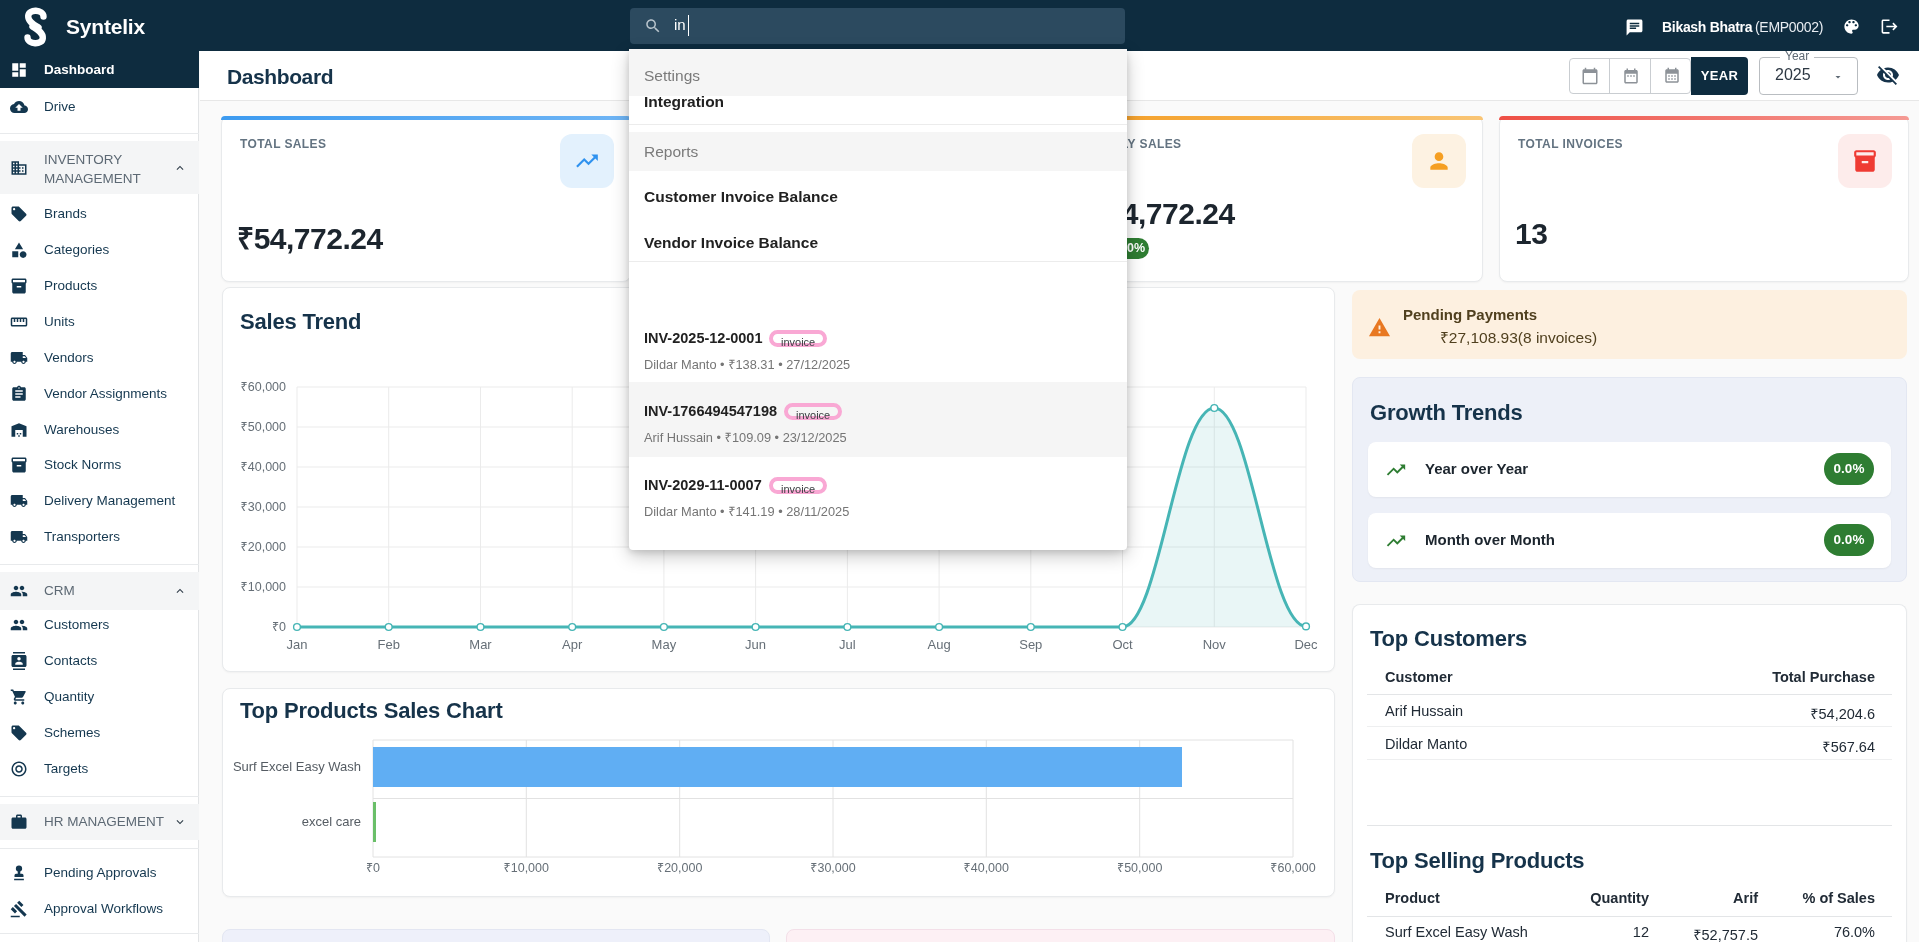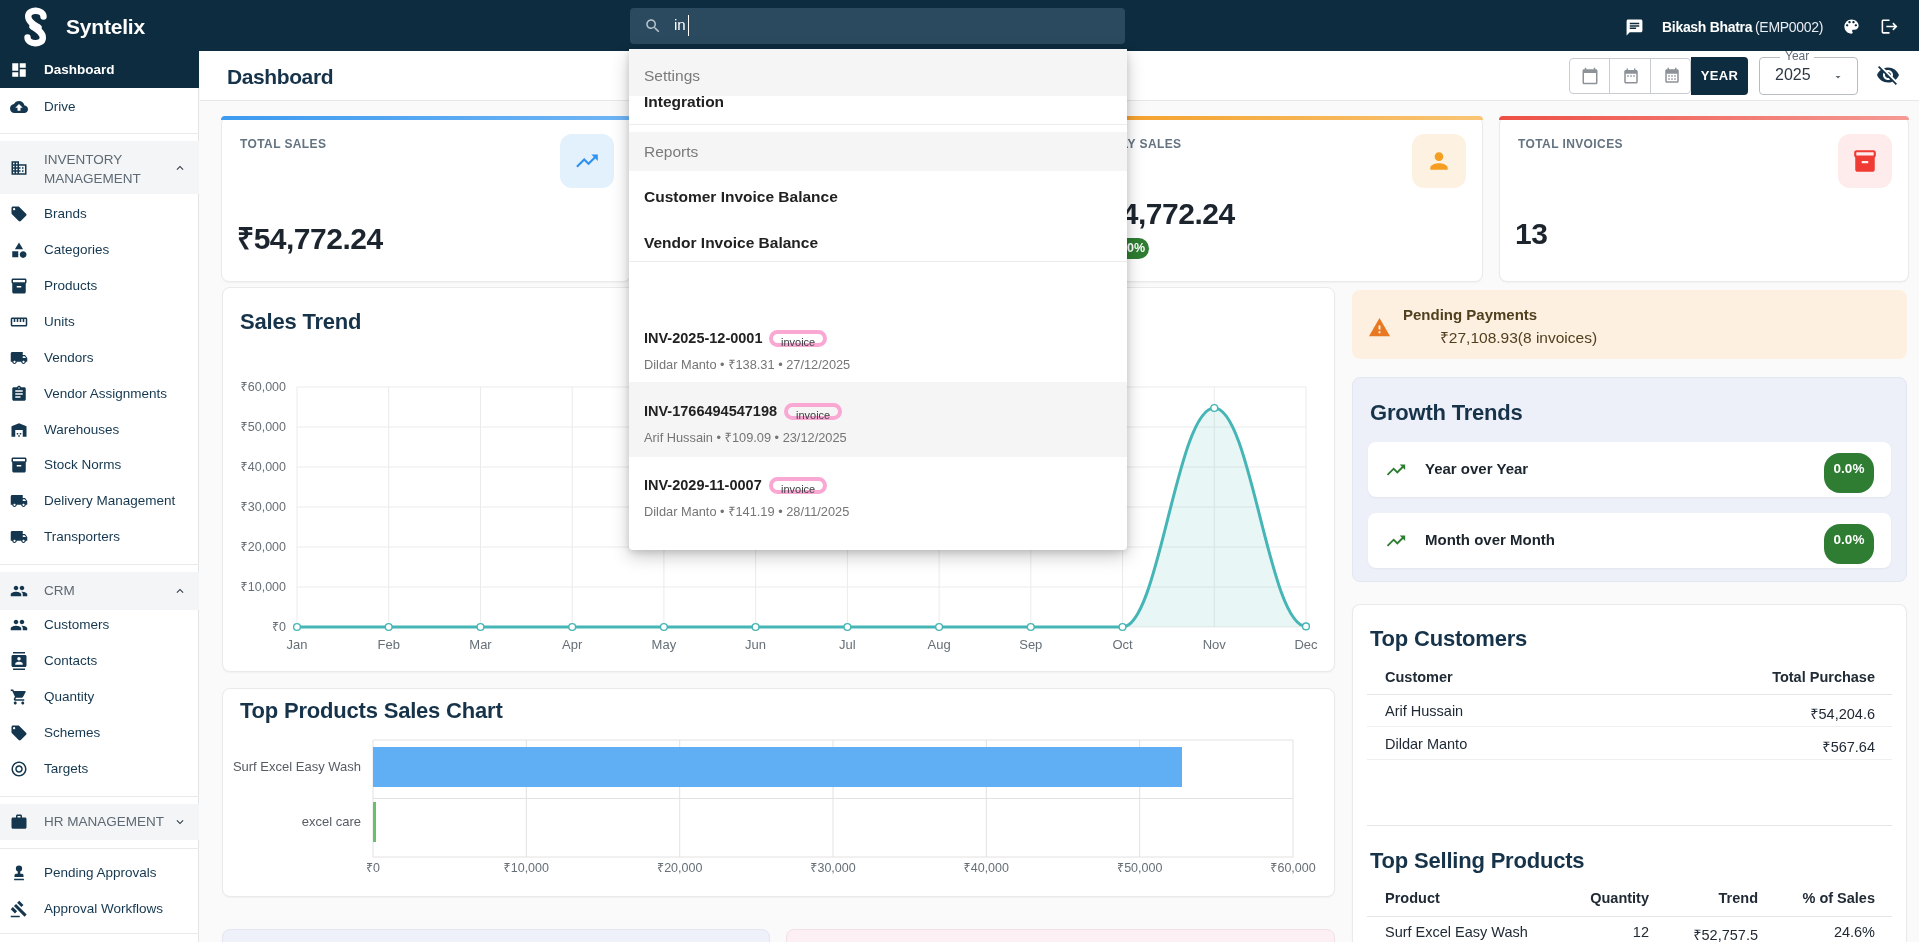--- a/index.html
+++ b/index.html
@@ -41,21 +41,21 @@
 
 .panel { position:absolute; background:#fff; border:1px solid #e8eaec; border-radius:8px; box-shadow:0 1px 2px rgba(0,0,0,.04); }
 .ptitle { position:absolute; left:17px; font-size:22px; font-weight:bold; color:#16334a; letter-spacing:-.2px; }
 
 #alert { position:absolute; left:1352px; top:290px; width:555px; height:69px; background:#fdf0e0; border-radius:8px; }
 #alert .t1 { position:absolute; left:51px; top:307px; font-size:15px; font-weight:bold; color:#50401f; }
 #alert .t2 { position:absolute; left:51px; top:327px; font-size:15.5px; color:#50401f;margin-left:37px; }
 #growth { position:absolute; left:1352px; top:377px; width:555px; height:205px; background:#edf0f8; border:1px solid #e3e7f2; border-radius:8px; }
 .growrow { position:absolute; left:1368px; width:523px; height:55px; background:#fff; border-radius:8px; box-shadow:0 1px 2px rgba(0,0,0,.05); }
 .growtx { position:absolute; left:57px; top:18px; font-size:15px; font-weight:bold; color:#1c252e; }
-.growpill { position:absolute; right:17px; top:11px; width:50px; height:40px; background:#2e7d32; border-radius:16px; color:#fff; font-size:13.5px; font-weight:bold; text-align:center; line-height:32px; }
+.growpill { position:absolute; right:17px; top:11px; width:50px; height:32px; background:#2e7d32; border-radius:16px; color:#fff; font-size:13.5px; font-weight:bold; text-align:center; line-height:32px; }
 
 .trow { position:absolute; font-size:14.5px; color:#212b36; white-space:nowrap; }
 .thead { font-weight:bold; }
 .tline { position:absolute; left:1367px; width:525px; height:1px; background:#e3e5e7; }
 
 #dd { position:absolute; left:629px; top:49px; width:498px; height:501px; background:#fff; border-radius:0 0 4px 4px; box-shadow:0 6px 18px rgba(0,0,0,.22), 0 2px 6px rgba(0,0,0,.12); z-index:40; }
 .ddsec { position:absolute; left:0; width:498px; background:#f5f5f5; }
 .ddsec span { position:absolute; left:15px; font-size:15.5px; color:#7a7a7a; }
 .dditem { position:absolute; left:15px; font-size:15.5px; font-weight:bold; color:#212121; }
 .ddsub { position:absolute; left:15px; font-size:12.8px; color:#757575; }
@@ -438,27 +438,27 @@
 <div class="trow" style="left:1385px;top:703px">Arif Hussain</div>
 <div class="trow" style="left:1600px;top:703px;width:275px;text-align:right">₹54,204.6</div>
 <div class="tline" style="top:726px;background:#eeeff0"></div>
 <div class="trow" style="left:1385px;top:736px">Dildar Manto</div>
 <div class="trow" style="left:1600px;top:736px;width:275px;text-align:right">₹567.64</div>
 <div class="tline" style="top:759px;background:#eeeff0"></div>
 <div class="tline" style="top:825px"></div>
 <div class="abs ptitle" style="left:1370px;top:848px;">Top Selling Products</div>
 <div class="trow thead" style="left:1385px;top:890px">Product</div>
 <div class="trow thead" style="left:1500px;top:890px;width:149px;text-align:right">Quantity</div>
-<div class="trow thead" style="left:1620px;top:890px;width:138px;text-align:right">Trend</div>
+<div class="trow thead" style="left:1620px;top:890px;width:138px;text-align:right">Arif</div>
 <div class="trow thead" style="left:1737px;top:890px;width:138px;text-align:right">% of Sales</div>
 <div class="tline" style="top:916px"></div>
 <div class="trow" style="left:1385px;top:924px">Surf Excel Easy Wash</div>
 <div class="trow" style="left:1500px;top:924px;width:149px;text-align:right">12</div>
 <div class="trow" style="left:1620px;top:924px;width:138px;text-align:right">₹52,757.5</div>
-<div class="trow" style="left:1737px;top:924px;width:138px;text-align:right">24.6%</div>
+<div class="trow" style="left:1737px;top:924px;width:138px;text-align:right">76.0%</div>
 
 <div id="dd">
   <div class="ddsec" style="top:0;height:47px">
       <span style="top:18px">Settings</span>
     </div>
   <div class="dditem" style="top:44px">Integration</div>
   <div class="ddline" style="top:75px"></div>
   <div class="ddsec" style="top:83px;height:39px">
       <span style="top:11px">Reports</span>
     </div>

